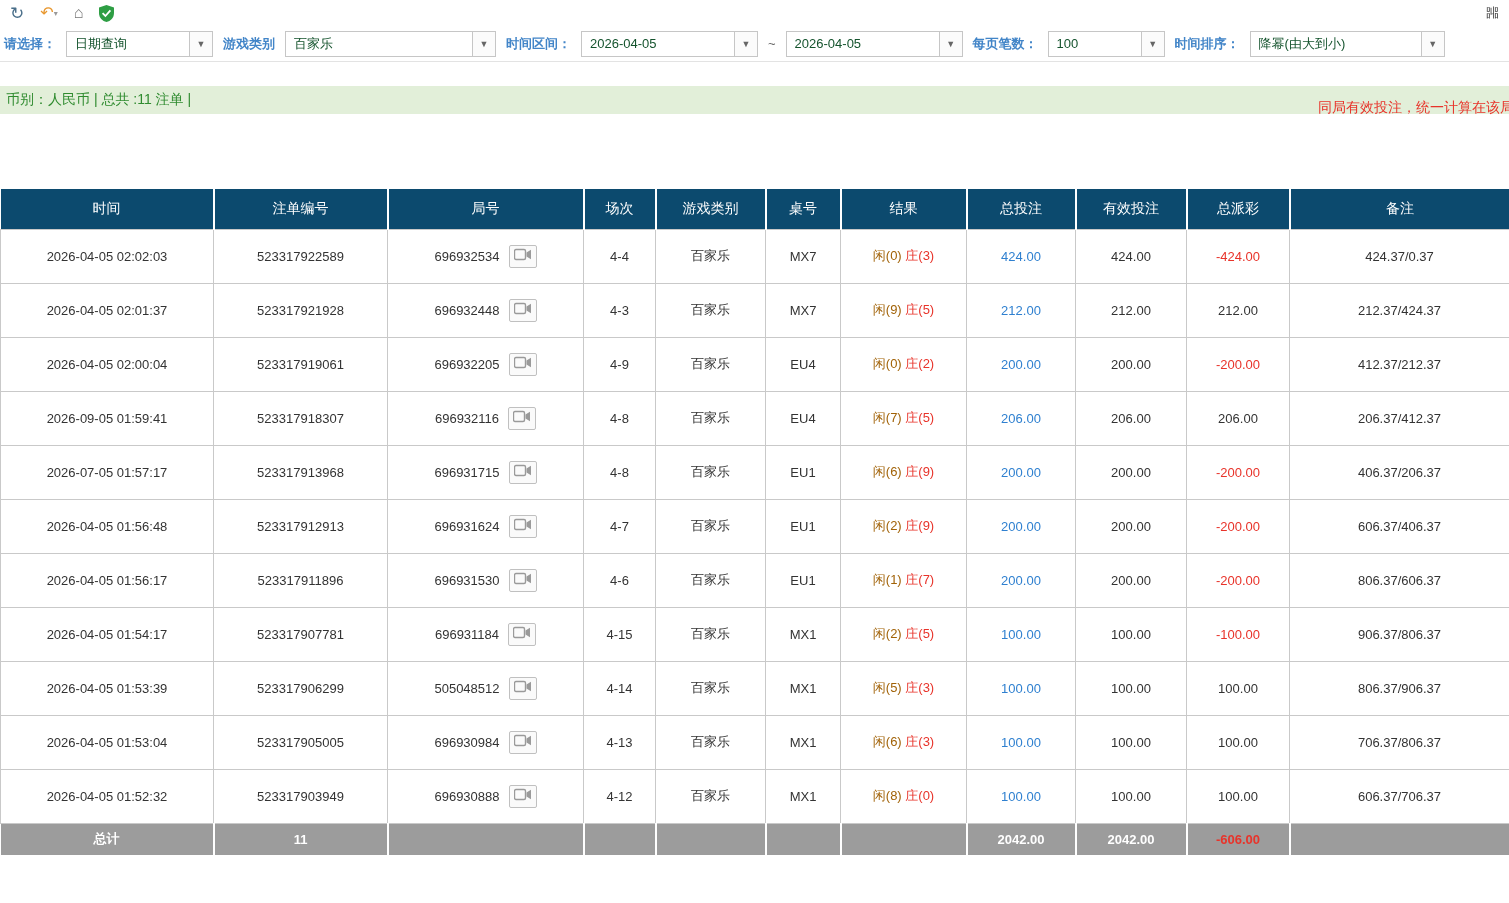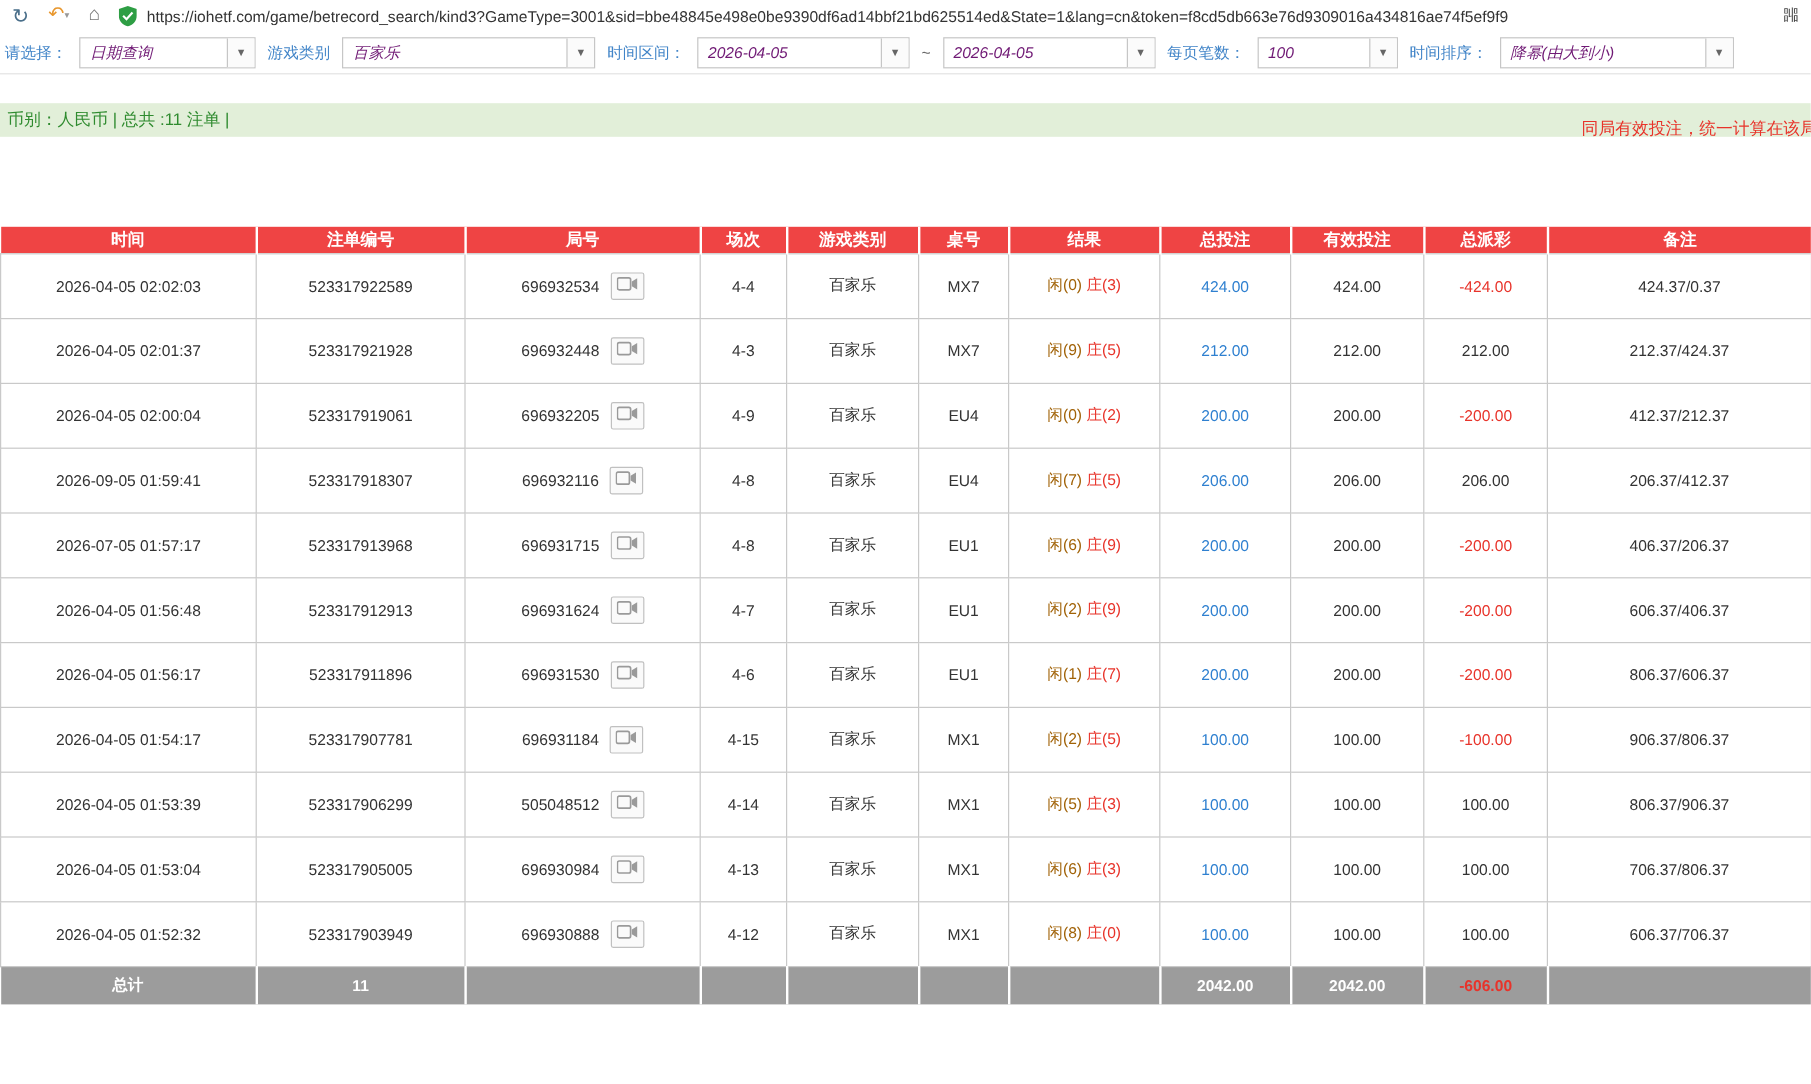--- a/index.html
+++ b/index.html
@@ -14,42 +14,42 @@
   .undo { color:#e8972e; }
   .undo .caret { font-size:8px; color:#999; vertical-align:middle; }
   .home { color:#777; font-size:16px; }
   .shield { width:15px; height:17px; margin-right:8px; display:inline-block; }
   .url-text { color:#333; white-space:nowrap; overflow:hidden; flex:1 1 auto; }
   .url-suffix { margin-left:auto; color:#444; font-size:13px; padding-left:6px; }
 
   
   .filter-bar { height:36px; display:flex; align-items:center; gap:10px; padding:0 4px;
     border-bottom:1px solid #e3e3e3; font-size:13px; }
-  .f-label { color:#4285c8; font-weight:normal; white-space:nowrap; }
+  .f-label { color:#4285c8; font-weight:bold; white-space:nowrap; }
   .tilde { color:#666; }
   .dd { display:inline-flex; align-items:stretch; height:26px; border:1px solid #c6c6c6;
     background:#fff; cursor:pointer; }
-  .dd-value { display:flex; align-items:center; padding:0 8px; color:#701a75; white-space:nowrap;font-style:italic; }
+  .dd-value { display:flex; align-items:center; padding:0 8px; color:#14532d; white-space:nowrap; }
   .dd-btn { width:23px; display:flex; align-items:center; justify-content:center;
     border-left:1px solid #c6c6c6; background:#fbfbfb; color:#666; font-size:9px; }
   .w1 .dd-value{width:122px} .w2 .dd-value{width:186px} .w3 .dd-value{width:152px}
   .w4 .dd-value{width:152px} .w5 .dd-value{width:92px} .w6 .dd-value{width:170px}
 
   
   .summary-bar { margin-top:24px; height:28px; background:#e2efd9; position:relative;
     display:flex; align-items:center; font-size:14px; }
   .summary-left { color:#2f8b2f; padding-left:6px; white-space:nowrap; }
   .summary-right { position:absolute; left:1318px; top:0; height:44px; display:flex;
     align-items:center; color:#e8332a; white-space:nowrap; }
 
   
   table.bet-table { margin-top:75px; width:1509px; table-layout:fixed;
     border-collapse:collapse; font-size:13px; color:#333; }
-  thead th { background:#ef4444; color:#fff; font-weight:bold; font-size:14px;
-    height:22px; text-align:center; border-right:2px solid #fff; }
+  thead th { background:#0c4a6e; color:#fff; font-weight:normal; font-size:14px;
+    height:40px; text-align:center; border-right:2px solid #fff; }
   thead th:last-child { border-right:none; }
   tbody td { height:54px; text-align:center; border:1px solid #c9c9c9; background:#fff; }
   tfoot td { height:32px; text-align:center; background:#9c9c9c; color:#fff;
     font-weight:bold; border-right:2px solid #fff; }
   tfoot td:last-child { border-right:none; }
   tfoot tr + tr td { border-top:3px solid #fff; }
   .red { color:#e8332a; }
   .blue-link { color:#2f80d0; cursor:pointer; }
   .player { color:#a16207; }
   .banker { color:#e8332a; }
@@ -64,21 +64,20 @@
 <div class="browser-bar">
   <span class="b-icon reload">↻</span>
   <span class="b-icon undo">↶<span class="caret">▾</span></span>
   <span class="b-icon home">⌂</span>
   <span class="shield">
     <svg width="15" height="17" viewBox="0 0 15 17">
         <path d="M7.5 0 L15 2.5 V8 C15 13 11.5 16 7.5 17 C3.5 16 0 13 0 8 V2.5 Z" fill="#2e9e44"></path>
         <path d="M3.6 8.2 L6.4 11 L11.4 5.4" stroke="#fff" stroke-width="1.8" fill="none"></path>
       </svg>
   </span>
-  <span class="url-text">https://iohetf.com/game/betrecord_search/kind3?GameType=3001&amp;sid=bbe48845e498e0be9390df6ad14bbf21bd625514ed&amp;State=1&amp;lang=cn&amp;token=f8cd5db663e76d9309016a434816ae74f5ef9f9</span>
   <span class="url-suffix">嘂</span>
 </div>
 
 <div class="filter-bar">
   <span class="f-label">请选择：</span>
   <span class="dd w1">
     <span class="dd-value">日期查询</span>
     <span class="dd-btn">▼</span>
   </span>
   <span class="f-label">游戏类别</span>

